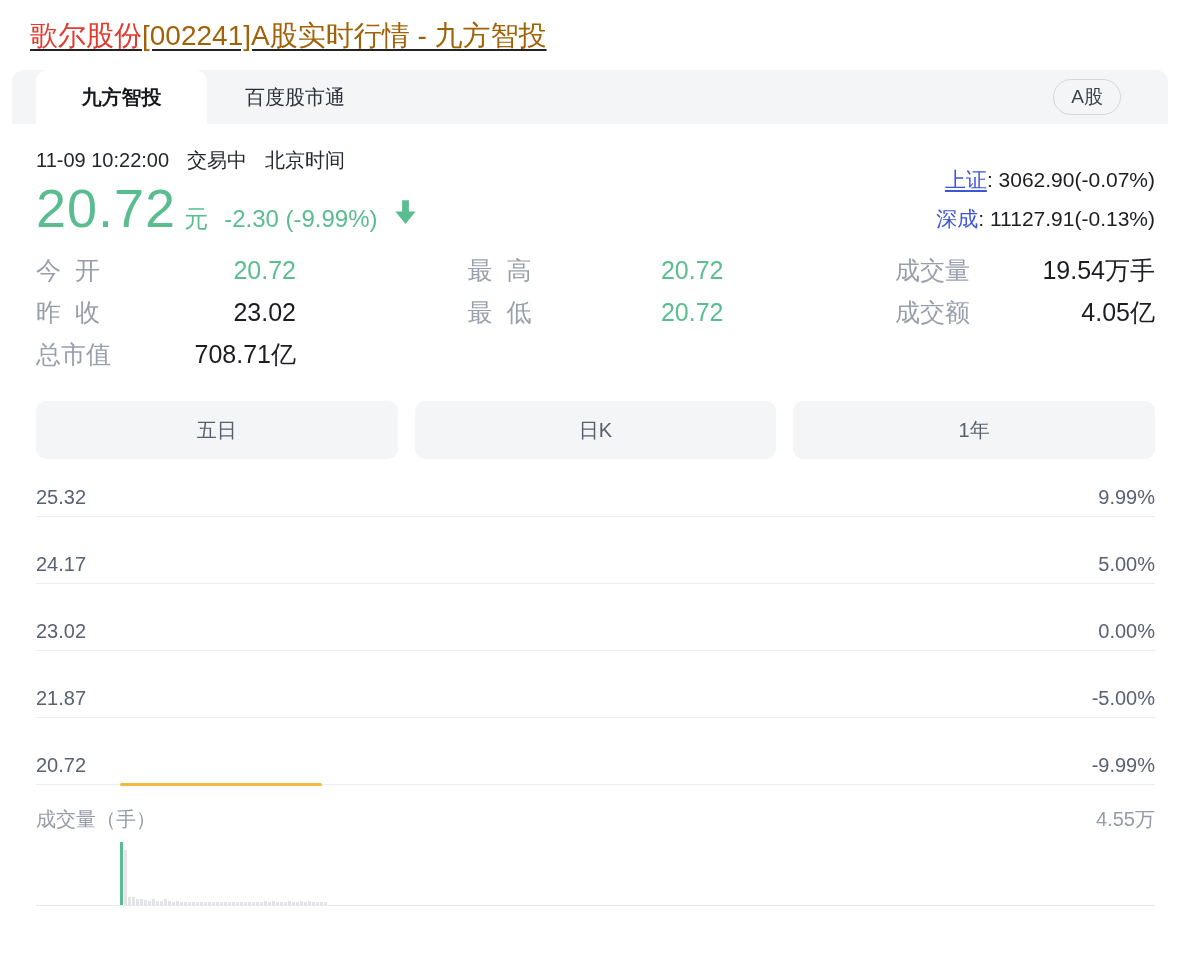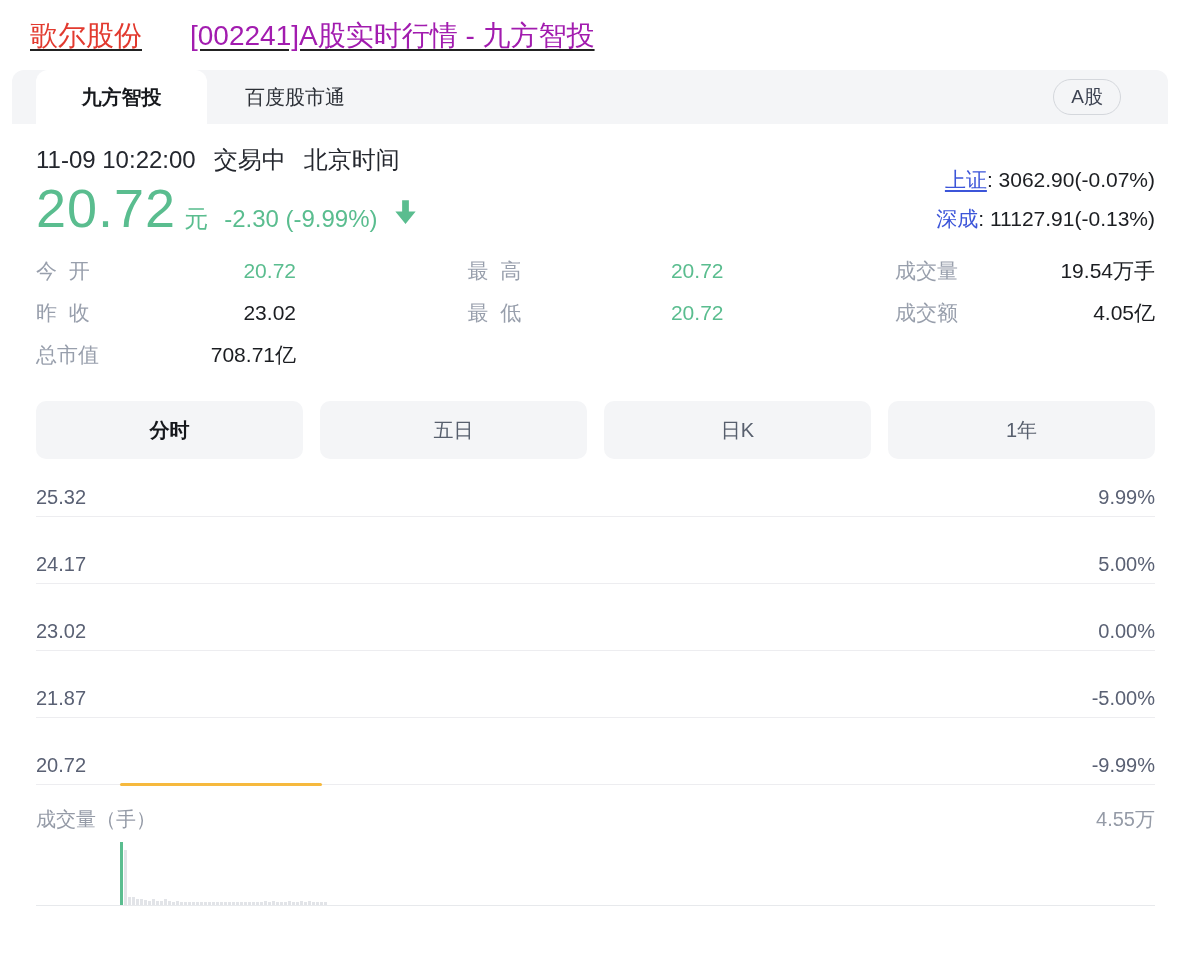--- a/index.html
+++ b/index.html
@@ -5,21 +5,21 @@
   html,body{margin:0;padding:0;}
   body{
     width:1180px;height:968px;overflow:hidden;background:#ffffff;
     font-family:"Liberation Sans","DejaVu Sans",sans-serif;
     color:#222;position:relative;
   }
   
   .title-row{padding:18px 30px 0;font-size:28px;line-height:36px;white-space:nowrap;}
   .title-row a{text-decoration:underline;text-underline-offset:4px;cursor:pointer;}
   .t-red{color:#e23a2f;}
-  .t-blue{color:#a21caf;margin-left:48px;}
+  .t-blue{color:#a16207;}
   
   .card{margin:16px 12px 0;}
   .tabstrip{
     height:54px;background:#f4f5f7;border-radius:12px 12px 0 0;
     display:flex;align-items:stretch;position:relative;
   }
   .tab{
     display:flex;align-items:center;justify-content:center;
     font-size:20px;color:#2b2f36;cursor:pointer;
   }
@@ -29,35 +29,35 @@
   }
   .tab.plain{padding:0 38px;text-align:right;}
   .market-pill{
     position:absolute;right:47px;top:9px;height:36px;padding:0 17px;
     border:1.5px solid #d4d7dc;border-radius:18px;display:flex;align-items:center;
     font-size:19px;color:#3d4352;cursor:pointer;box-sizing:border-box;
   }
   
   .card-body{background:#fff;padding:0 13px 0 24px;}
   .quote-head{display:flex;justify-content:space-between;margin-top:22px;}
-  .time-row{font-size:24px;color:#24272e;line-height:28px;}
+  .time-row{font-size:20px;color:#24272e;line-height:28px;}
   .time-row span{margin-right:18px;}
   .price-row{display:flex;align-items:baseline;margin-top:6px;}
   .big-price{font-size:54px;line-height:56px;font-weight:500;color:#5abd8f;letter-spacing:1px;}
   .price-unit{font-size:24px;color:#5abd8f;margin-left:8px;}
   .price-change{font-size:24px;color:#5abd8f;margin-left:16px;}
   .dir-arrow{width:27px;height:27px;margin-left:14px;align-self:center;position:relative;top:3px;}
   .indices{text-align:right;font-size:21px;line-height:39px;margin-top:14px;white-space:nowrap;}
   .idx-link{color:#3c55d9;cursor:pointer;}
   .idx-link.u{text-decoration:underline;text-underline-offset:3px;}
   .idx-val{color:#1c1e22;}
   
   .stats{
     margin-top:16px;display:grid;grid-template-columns:260px 256px 260px;
-    justify-content:space-between;row-gap:9px;font-size:21px;line-height:33px;
+    justify-content:space-between;row-gap:9px;font-size:25px;line-height:33px;
   }
   .stat{display:flex;justify-content:space-between;}
   .stat .lbl{color:#989fac;white-space:pre;}
   .stat .val{color:#1b1d21;}
   .stat .val.green{color:#5abd8f;}
   
   .period-tabs{margin-top:30px;display:flex;gap:17px;}
   .ptab{
     flex:1;height:58px;background:#f4f5f7;border-radius:10px;
     display:flex;align-items:center;justify-content:center;
@@ -154,23 +154,20 @@
           <span class="lbl">成交额</span>
           <span class="val">4.05亿</span>
         </div>
       <div class="stat">
           <span class="lbl">总市值</span>
           <span class="val">708.71亿</span>
         </div>
     </div>
 
     <div class="period-tabs">
-      <div class="ptab active">
-          <span>分时</span>
-        </div>
       <div class="ptab">
           <span>五日</span>
         </div>
       <div class="ptab">
           <span>日K</span>
         </div>
       <div class="ptab">
           <span>1年</span>
         </div>
     </div>

